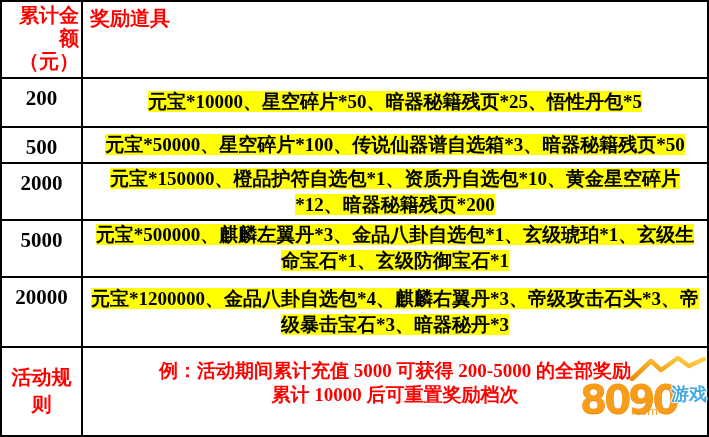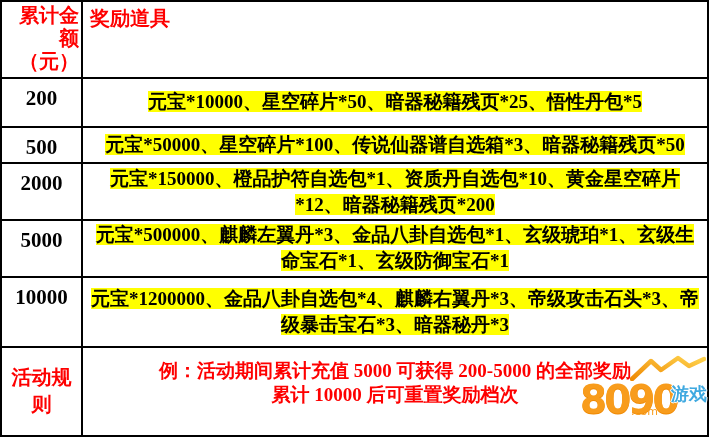--- a/index.html
+++ b/index.html
@@ -128,21 +128,21 @@
         <td class="amount">2000</td>
         <td class="reward"><span class="hl">元宝*150000、橙品护符自选包*1、资质丹自选包*10、黄金星空碎片*12、暗器秘籍残页*200</span></td>
       </tr>
 
       <tr class="h-5000">
         <td class="amount">5000</td>
         <td class="reward"><span class="hl">元宝*500000、麒麟左翼丹*3、金品八卦自选包*1、玄级琥珀*1、玄级生命宝石*1、玄级防御宝石*1</span></td>
       </tr>
 
       <tr class="h-10000">
-        <td class="amount">10000</td>
+        <td class="amount">20000</td>
         <td class="reward"><span class="hl">元宝*1200000、金品八卦自选包*4、麒麟右翼丹*3、帝级攻击石头*3、帝级暴击宝石*3、暗器秘丹*3</span></td>
       </tr>
 
       <tr class="h-rules">
         <td class="rules-label">活动规
 则</td>
         <td class="rules-cell">
           <div class="rules-line">例：活动期间累计充值 5000 可获得 200-5000 的全部奖励</div>
           <div class="rules-line">累计 10000 后可重置奖励档次</div>
         </td>

